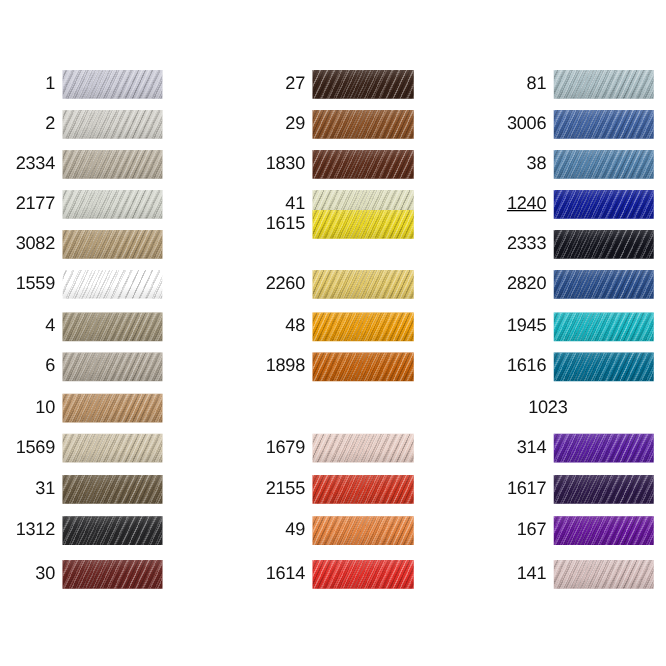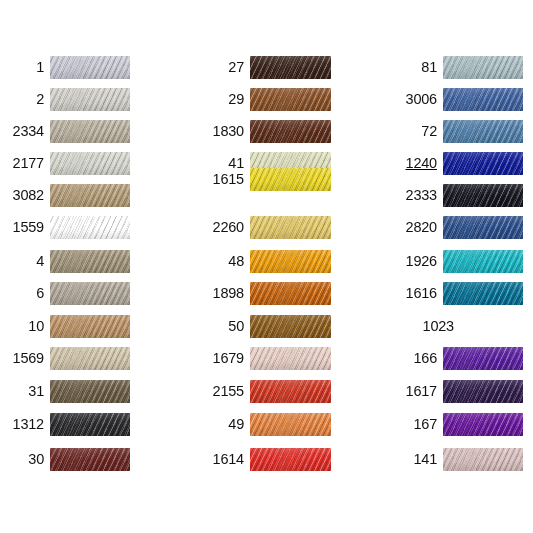--- a/index.html
+++ b/index.html
@@ -193,24 +193,20 @@
         <span class="swatch" style="background-color: rgb(223, 197, 101);"></span>
       </div>
     <div class="row" style="top:250px;">
         <span class="row-label">48</span>
         <span class="swatch" style="background-color: rgb(234, 154, 9);"></span>
       </div>
     <div class="row" style="top:282px;">
         <span class="row-label">1898</span>
         <span class="swatch" style="background-color: rgb(195, 97, 12);"></span>
       </div>
-    <div class="row" style="top:315px;">
-        <span class="row-label">50</span>
-        <span class="swatch" style="background-color: rgb(138, 92, 28);"></span>
-      </div>
     <div class="row" style="top:347px;">
         <span class="row-label">1679</span>
         <span class="swatch" style="background-color: rgb(229, 203, 194);"></span>
       </div>
     <div class="row" style="top:380px;">
         <span class="row-label">2155</span>
         <span class="swatch" style="background-color: rgb(207, 54, 34);"></span>
       </div>
     <div class="row" style="top:413px;">
         <span class="row-label">49</span>
@@ -225,49 +221,49 @@
   <div class="column col-3">
     <div class="row" style="top:56px;">
         <span class="row-label">81</span>
         <span class="swatch" style="background-color: rgb(168, 188, 194);"></span>
       </div>
     <div class="row" style="top:88px;">
         <span class="row-label">3006</span>
         <span class="swatch" style="background-color: rgb(63, 98, 160);"></span>
       </div>
     <div class="row" style="top:120px;">
-        <span class="row-label">72</span>
+        <span class="row-label">38</span>
         <span class="swatch" style="background-color: rgb(79, 126, 168);"></span>
       </div>
     <div class="row" style="top:152px;text-decoration:underline;">
         <span class="row-label">1240</span>
         <span class="swatch" style="background-color: rgb(16, 29, 154);"></span>
       </div>
     <div class="row" style="top:184px;">
         <span class="row-label">2333</span>
         <span class="swatch" style="background-color: rgb(21, 22, 31);"></span>
       </div>
     <div class="row" style="top:216px;">
         <span class="row-label">2820</span>
         <span class="swatch" style="background-color: rgb(43, 79, 140);"></span>
       </div>
     <div class="row" style="top:250px;">
-        <span class="row-label">1926</span>
+        <span class="row-label">1945</span>
         <span class="swatch" style="background-color: rgb(21, 180, 192);"></span>
       </div>
     <div class="row" style="top:282px;">
         <span class="row-label">1616</span>
         <span class="swatch" style="background-color: rgb(4, 111, 147);"></span>
       </div>
     <div class="row" style="top:315px;flex-direction:column;">
         <span class="row-label">1023</span>
         <span class="swatch" style="background-color: rgb(151, 134, 180);"></span>
       </div>
     <div class="row" style="top:347px;">
-        <span class="row-label">166</span>
+        <span class="row-label">314</span>
         <span class="swatch" style="background-color: rgb(90, 31, 160);"></span>
       </div>
     <div class="row" style="top:380px;">
         <span class="row-label">1617</span>
         <span class="swatch" style="background-color: rgb(47, 28, 74);"></span>
       </div>
     <div class="row" style="top:413px;">
         <span class="row-label">167</span>
         <span class="swatch" style="background-color: rgb(103, 22, 155);"></span>
       </div>

